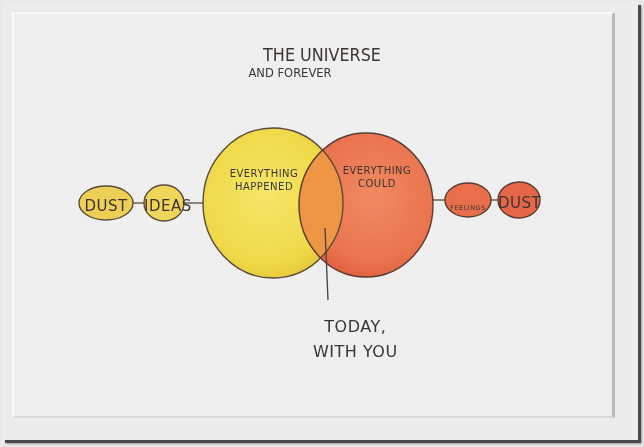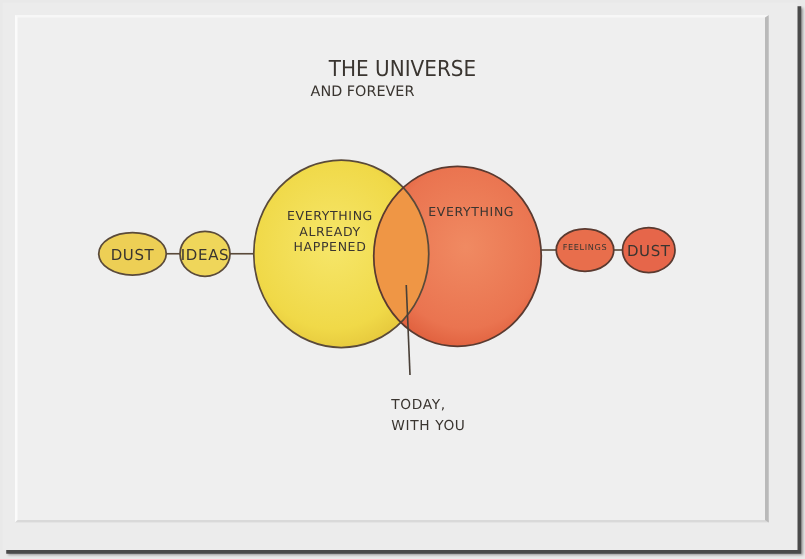--- a/index.html
+++ b/index.html
@@ -52,28 +52,28 @@
       position: absolute;
       left: 0;
       top: 0;
       width: 644px;
       height: 447px;
     }
     .circle-text {
       font-size: 10px;
     }
     .node-text {
-      font-size: 12px;
+      font-size: 15px;
     }
     .node-text-small {
       font-size: 6.5px;
     }
     .today {
-      font-size: 11px;
-      text-align: left;
+      font-size: 16px;
+      text-align: center;
       line-height: 1.55;
     }
   </style>
 </head>
 <body>
 
 <div class="frame">
   <div class="mat"></div>
 </div>
 
@@ -115,29 +115,29 @@
   <ellipse cx="366" cy="205" rx="67" ry="72" fill="none" stroke="#5a3a30" stroke-width="1.4"></ellipse>
 
   <line x1="325" y1="228" x2="328" y2="300" stroke="#4a4038" stroke-width="1.3"></line>
 </svg>
 
 <div class="hand title-line1">The Universe</div>
 <div class="hand title-line2">and Forever</div>
 
 <div class="hand circle-text" style="left:214px; top:168px; width:100px;">
   <div>Everything</div>
-  <div>already</div>
   <div>happened</div>
 </div>
 
 <div class="hand circle-text" style="left:327px; top:165px; width:100px;">
   <div>Everything</div>
+  <div>could</div>
 </div>
 
 <div class="hand node-text" style="left:80px; top:197px; width:52px;">Dust</div>
 <div class="hand node-text" style="left:144px; top:197px; width:40px;">Ideas</div>
-<div class="hand node-text-small" style="left:446px; top:194px; width:44px;">Feelings</div>
+<div class="hand node-text-small" style="left:446px; top:204px; width:44px;">Feelings</div>
 <div class="hand node-text" style="left:498px; top:194px; width:42px;">Dust</div>
 
 <div class="hand today" style="left:313px; top:315px;">
   <div>Today,</div>
   <div>with you</div>
 </div>
 
 </body></html>

